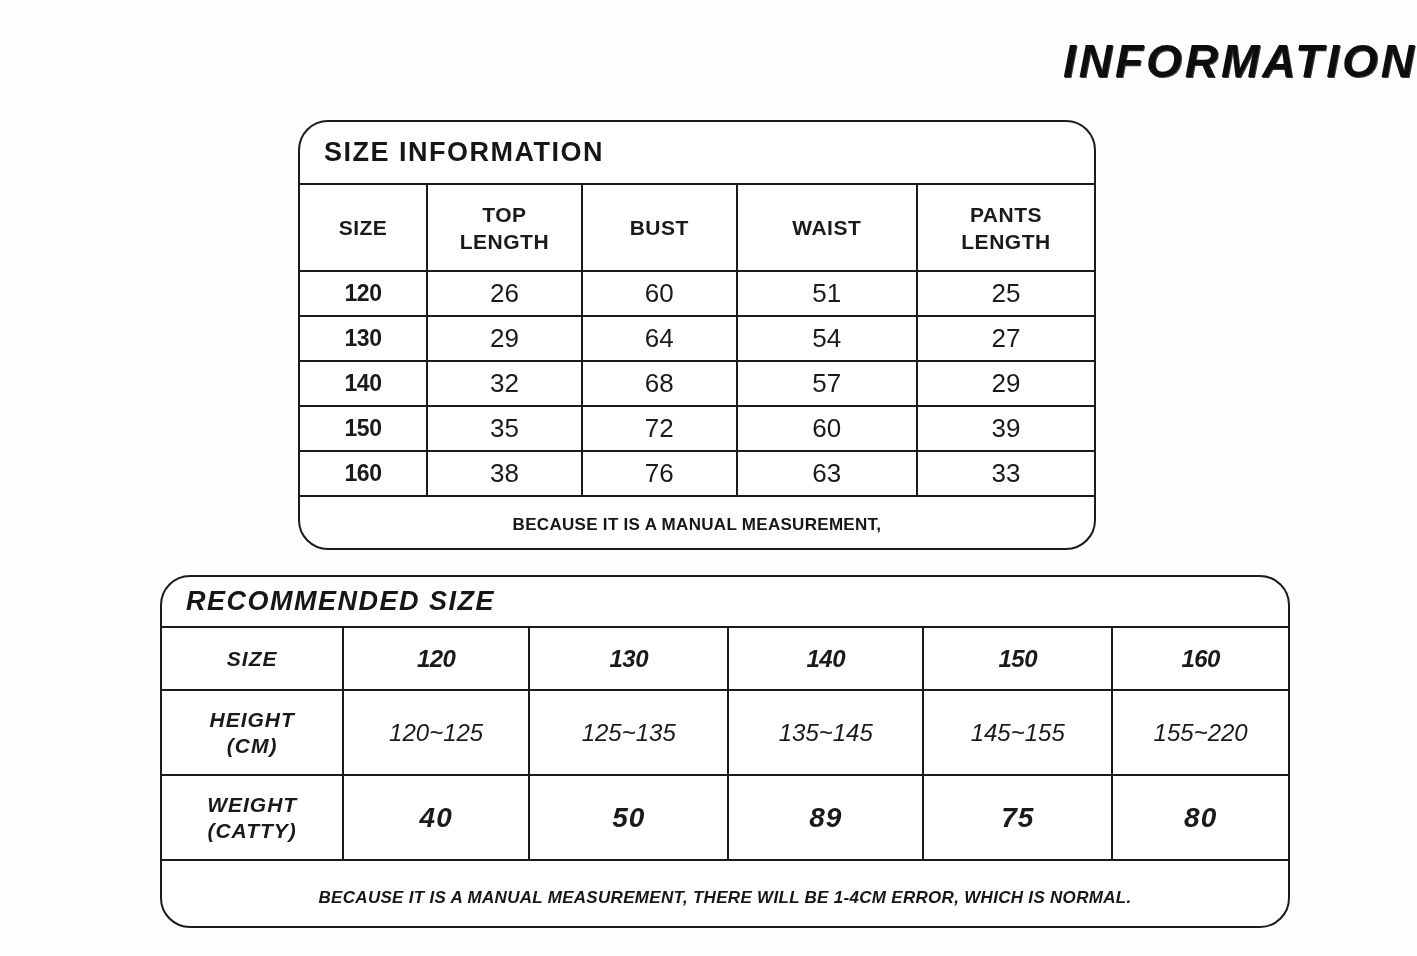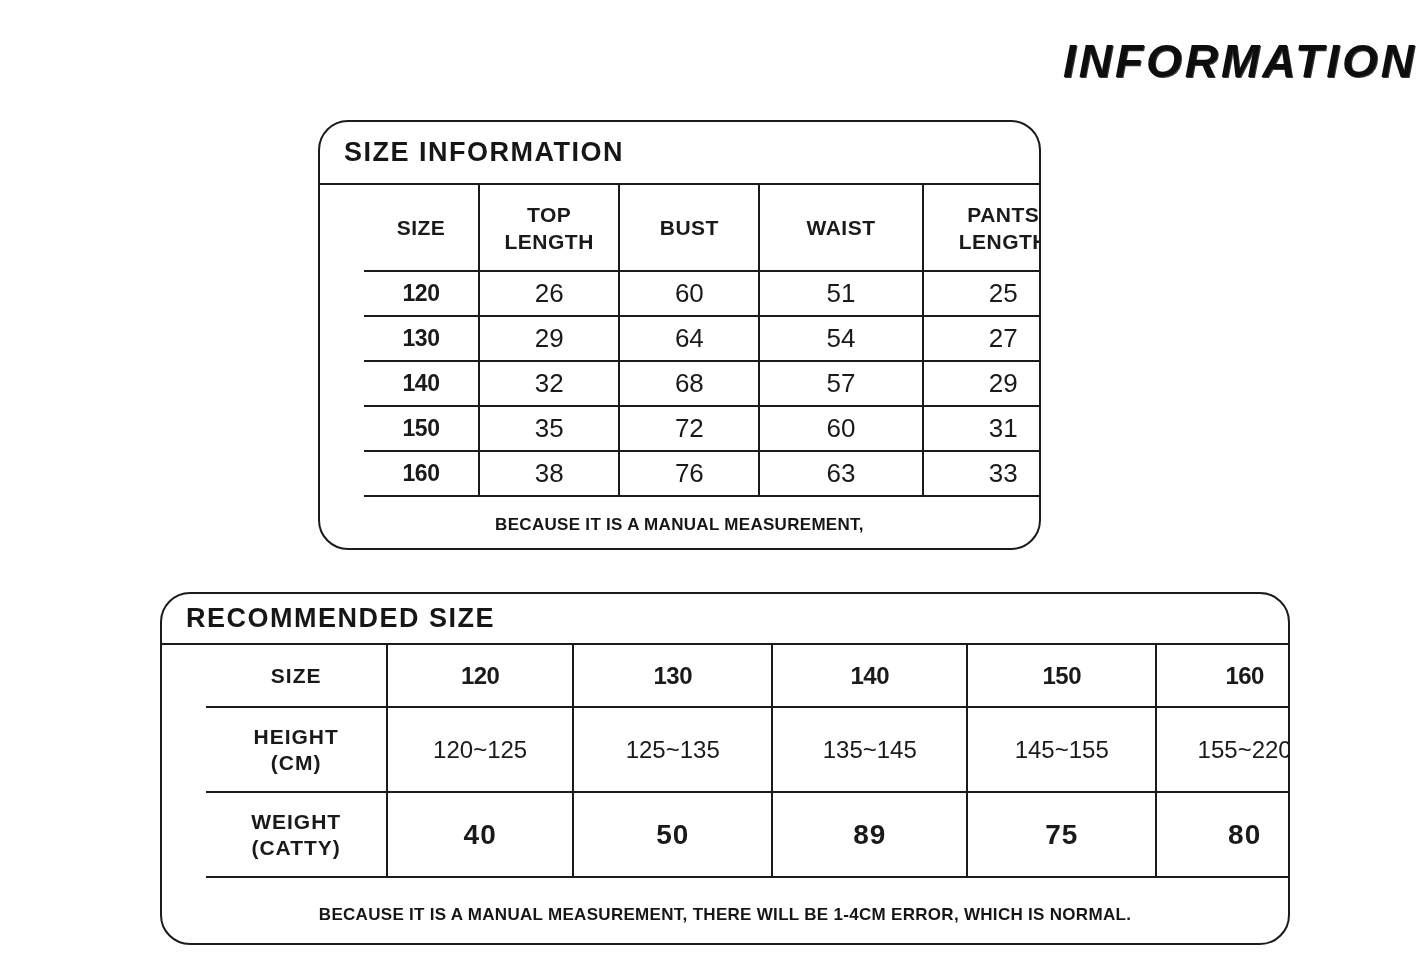--- a/index.html
+++ b/index.html
@@ -34,50 +34,50 @@
   
   .card {
     position: absolute;
     background: #ffffff;
     border: 2px solid #1b1b1b;
     border-radius: 30px;
     overflow: hidden;
     box-sizing: border-box;
   }
   #size-card {
-    left: 318px;
+    left: 298px;
     top: 120px;
-    width: 723px;
+    width: 798px;
     height: 430px;
   }
   #recommended-card {
     left: 160px;
-    top: 592px;
+    top: 575px;
     width: 1130px;
     height: 353px;
+    font-style: italic;
   }
   .card-title {
     display: flex;
     align-items: center;
     padding-left: 24px;
     font-size: 27px;
     font-weight: bold;
     letter-spacing: 1.5px;
     border-bottom: 2px solid #1b1b1b;
     color: #161616;
   }
   #size-card .card-title { height: 61px; }
   #recommended-card .card-title { height: 49px; }
 
   
   table {
     width: 100%;
     border-collapse: collapse;
     table-layout: fixed;
-    margin-left: 44px;
   }
   th, td {
     text-align: center;
     vertical-align: middle;
     border-bottom: 2px solid #1b1b1b;
     padding: 0;
     white-space: pre-line;
   }
   tr > * + * {
     border-left: 2px solid #1b1b1b;
@@ -192,21 +192,21 @@
         <td>32</td>
         <td>68</td>
         <td>57</td>
         <td>29</td>
       </tr>
       <tr>
         <th>150</th>
         <td>35</td>
         <td>72</td>
         <td>60</td>
-        <td>31</td>
+        <td>39</td>
       </tr>
       <tr>
         <th>160</th>
         <td>38</td>
         <td>76</td>
         <td>63</td>
         <td>33</td>
       </tr>
     </tbody>
   </table>

